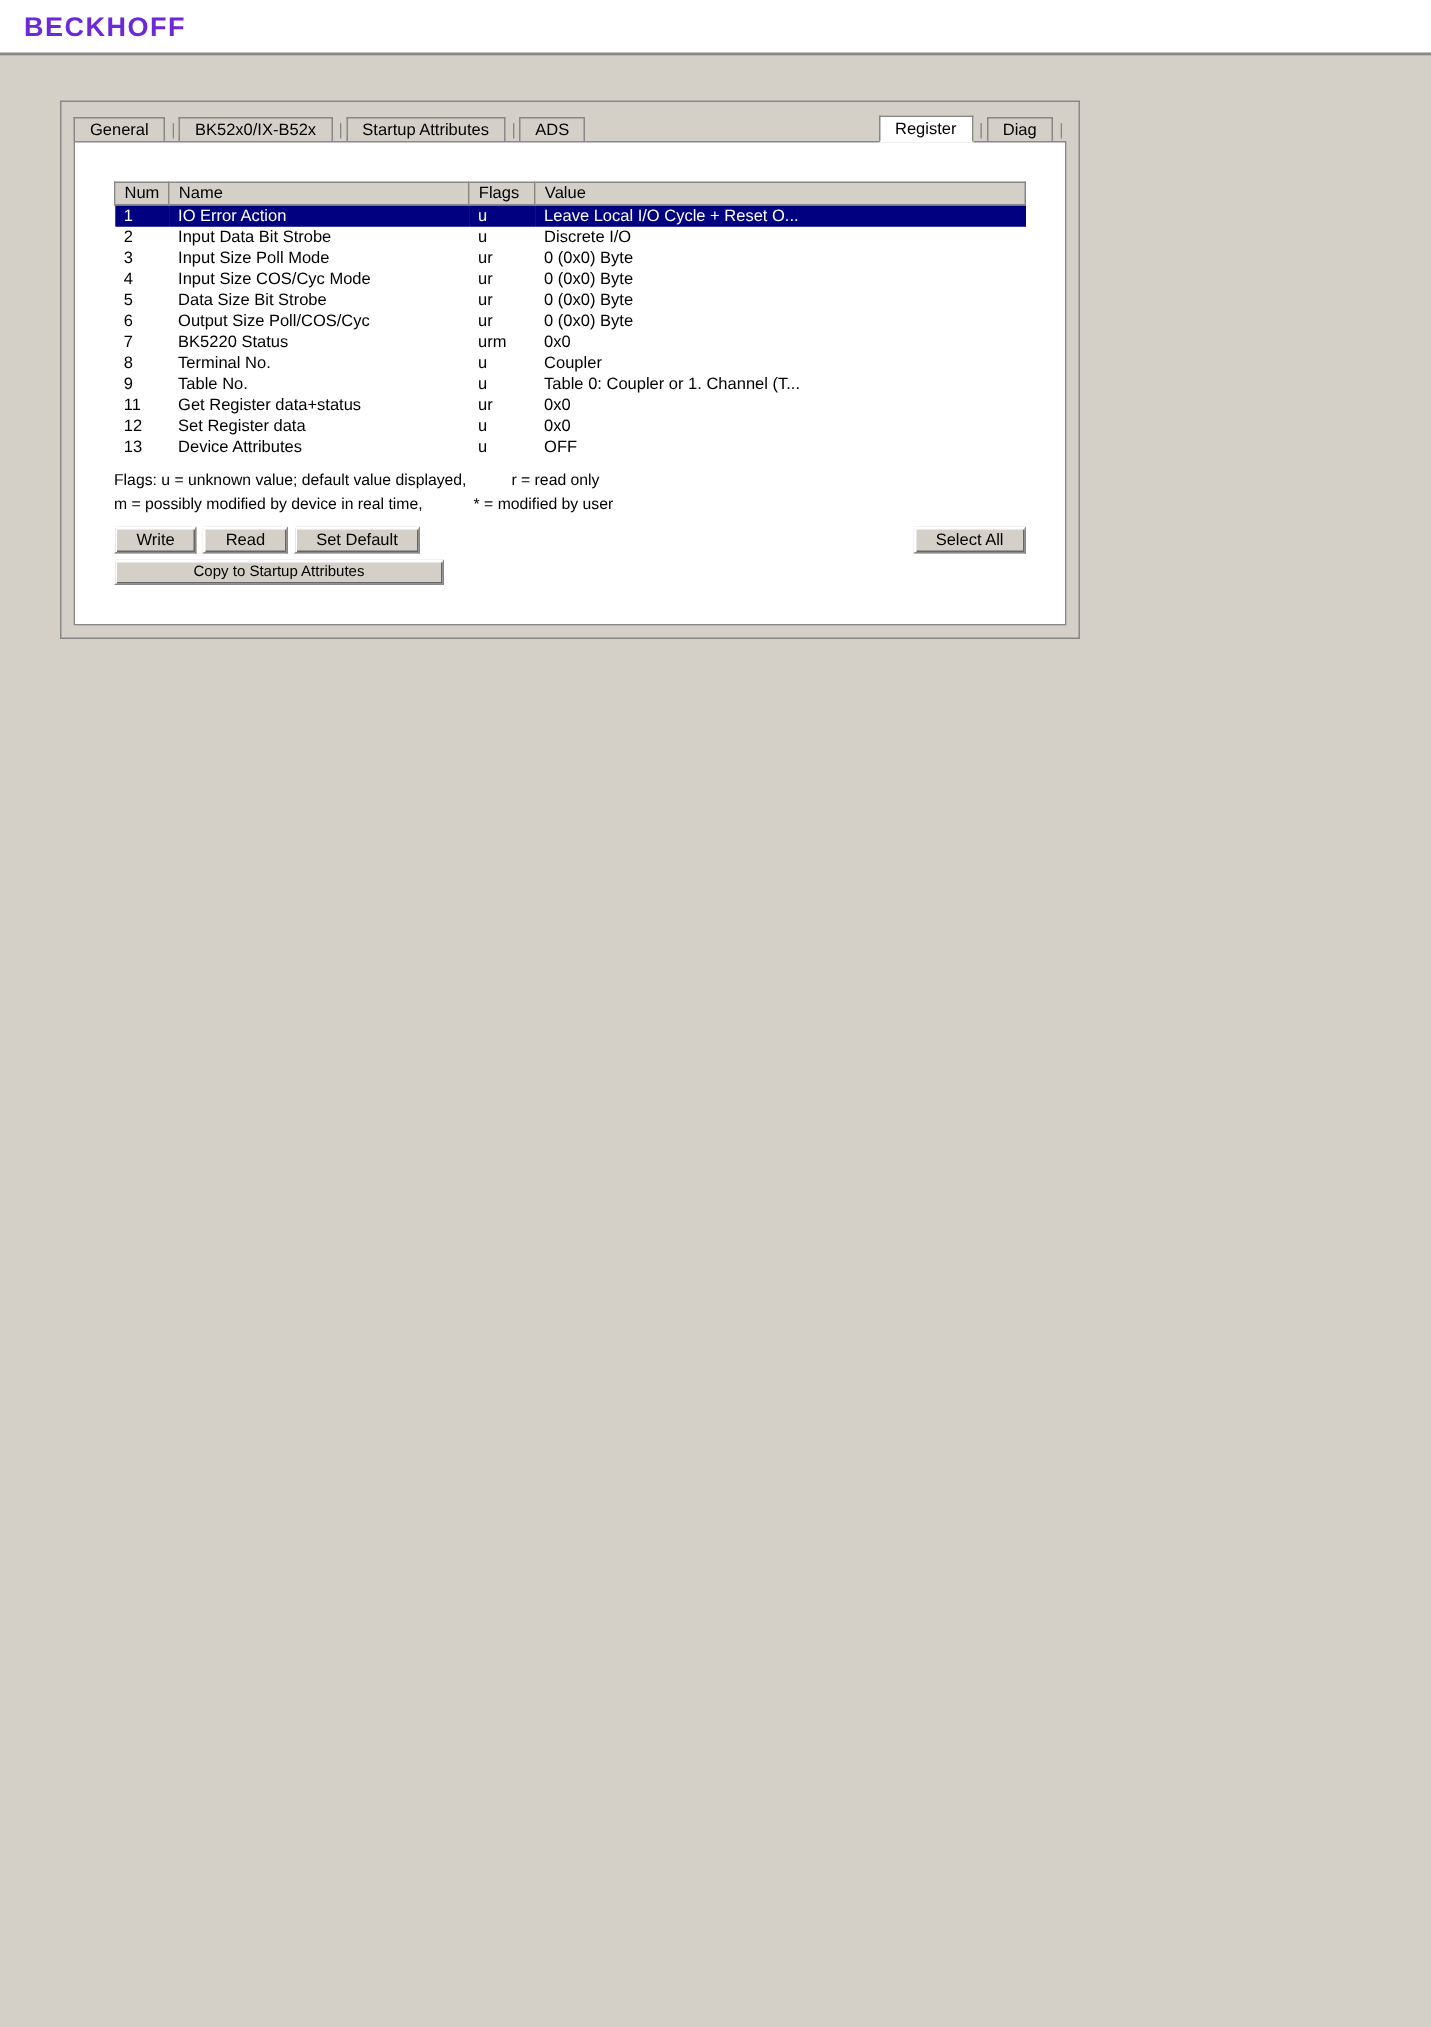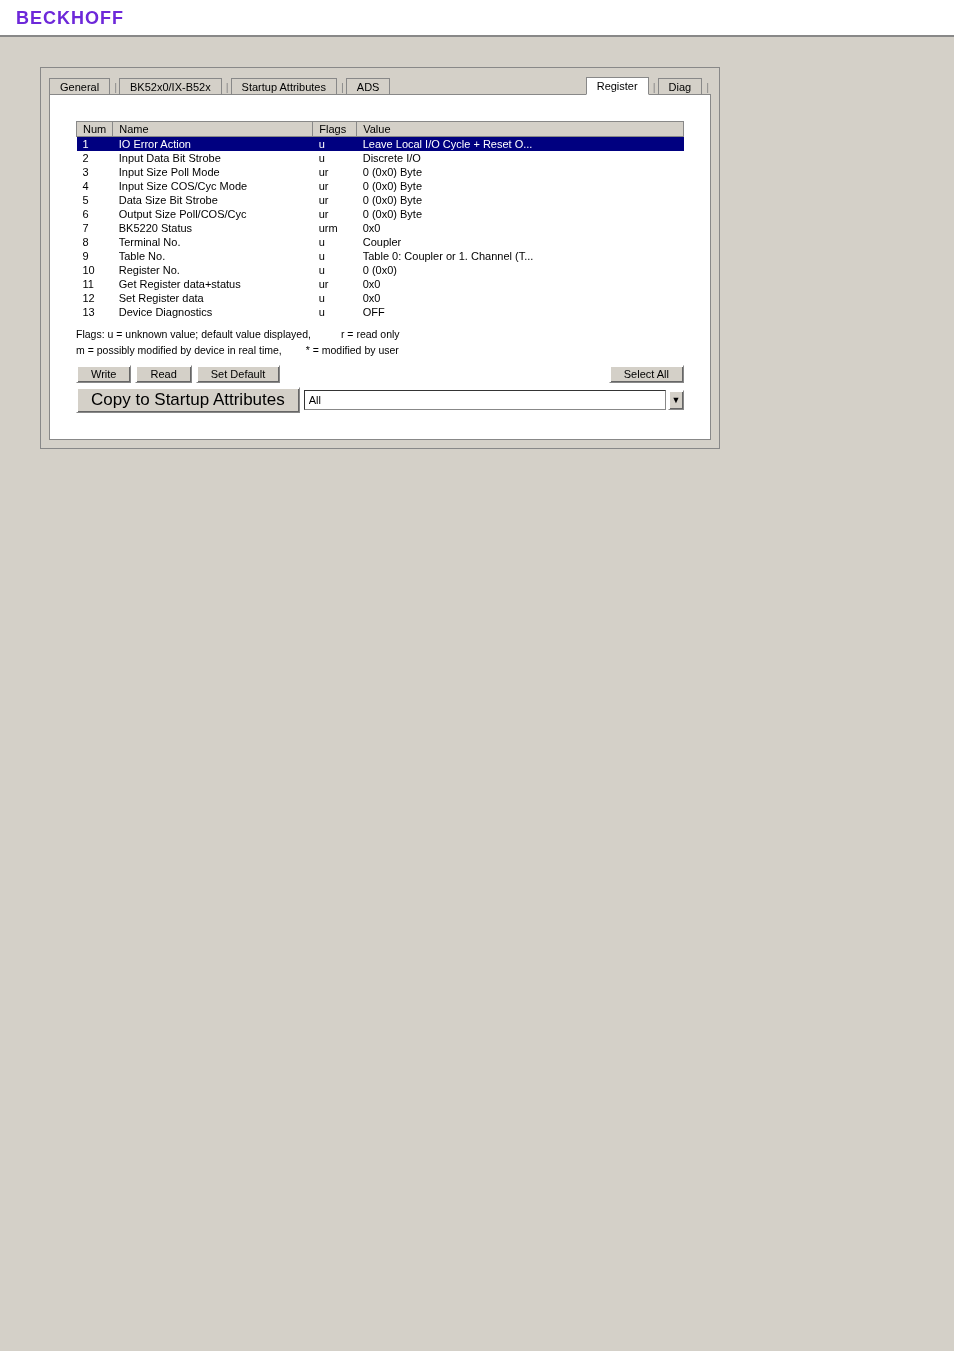--- a/index.html
+++ b/index.html
@@ -150,21 +150,21 @@
       align-items: center;
       gap: 4px;
       margin-top: 4px;
     }
 
     .copy-btn {
       background: #d4d0c8;
       border: 1px solid;
       border-color: #fff #888 #888 #fff;
       padding: 2px 14px;
-      font-size: 17px;
+      font-size: 10px;
       cursor: pointer;
       flex: 0 0 auto;
       min-width: 220px;
       text-align: center;
       box-shadow: inset 1px 1px 0 #fff, inset -1px -1px 0 #666;
     }
 
     .select-combo {
       flex: 1;
       display: flex;
@@ -281,69 +281,59 @@
               <td>u</td>
               <td>Coupler</td>
             </tr>
             <tr>
               <td>9</td>
               <td>Table No.</td>
               <td>u</td>
               <td>Table 0: Coupler or 1. Channel (T...</td>
             </tr>
             <tr>
-              <td>10</td>
-              <td>Register No.</td>
-              <td>u</td>
-              <td>0 (0x0)</td>
-            </tr>
-            <tr>
               <td>11</td>
               <td>Get Register data+status</td>
               <td>ur</td>
               <td>0x0</td>
             </tr>
             <tr>
               <td>12</td>
               <td>Set Register data</td>
               <td>u</td>
               <td>0x0</td>
             </tr>
             <tr>
               <td>13</td>
-              <td>Device Diagnostics</td>
+              <td>Device Attributes</td>
               <td>u</td>
               <td>OFF</td>
             </tr>
           </tbody>
       </table>
 
       <div class="flags-legend">
         <div style="display:flex; gap: 30px;">
           <span>Flags:  u = unknown value; default value displayed,</span>
           <span>r = read only</span>
         </div>
-        <div style="display:flex; gap: 24px;">
+        <div style="display:flex; gap: 34px;">
           <span>m = possibly modified by device in real time,</span>
           <span>* = modified by user</span>
         </div>
       </div>
 
       <div class="buttons-row">
         <button class="btn">Write</button>
         <button class="btn">Read</button>
         <button class="btn">Set Default</button>
         <div class="btn-spacer"></div>
         <button class="btn">Select All</button>
       </div>
 
       <div class="copy-row">
         <button class="copy-btn">Copy to Startup Attributes</button>
-        <div class="select-combo">
-          <input class="combo-input" type="text" value="All" readonly="" style="">
-          <div class="combo-arrow">▼</div>
-        </div>
       </div>
 
     </div>
   </div>
 
 </div>
 
 </body></html>

